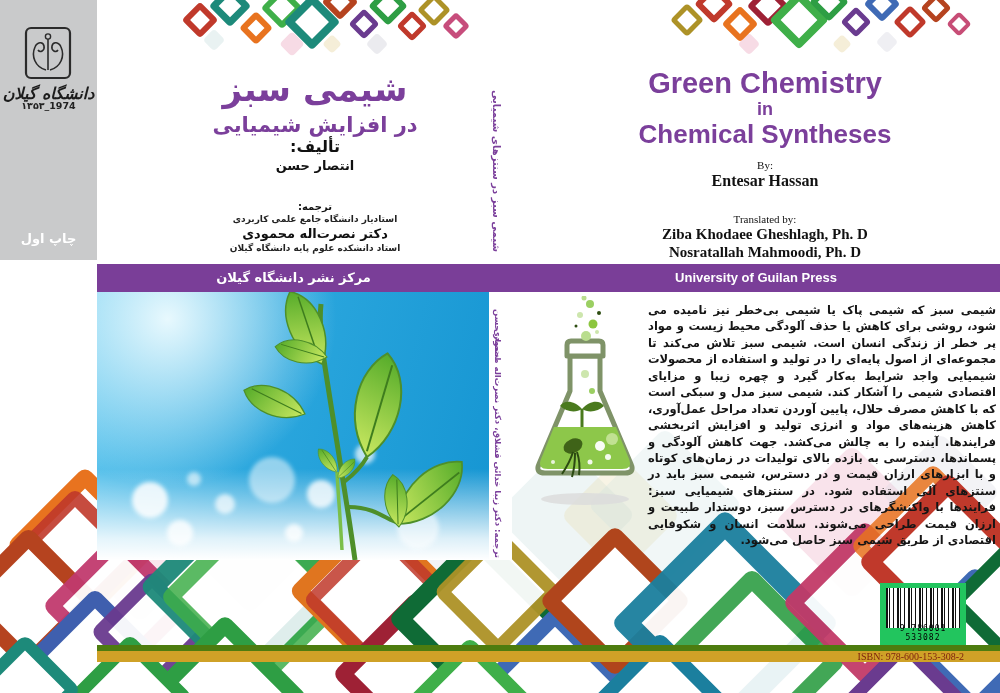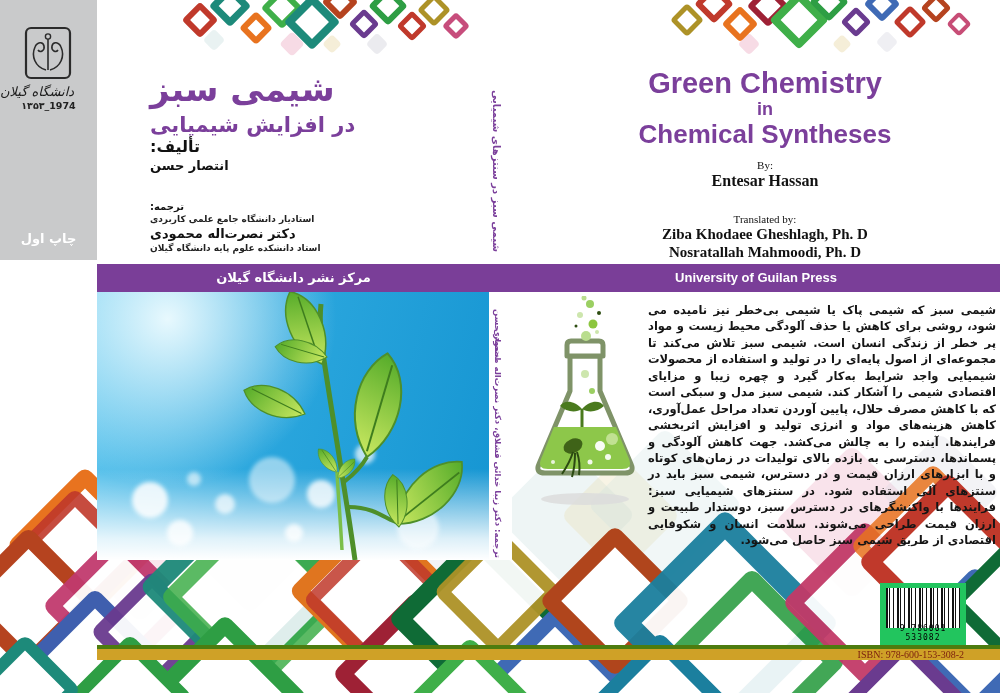--- a/index.html
+++ b/index.html
@@ -3,36 +3,36 @@
 <meta charset="utf-8">
 <style>
   html,body{margin:0;padding:0;background:#fff;}
   .canvas{position:relative;width:1000px;height:693px;overflow:hidden;background:#fff;
           font-family:"DejaVu Sans","Liberation Sans",sans-serif;}
   .abs{position:absolute;}
 
   
   .flap{left:0;top:0;width:97px;height:260px;background:var(--flap-gray,#c9cacb);z-index:6;}
   .flap .emblem{position:absolute;left:23px;top:26px;}
-  .logo-name{position:absolute;left:0;top:84px;width:97px;text-align:left;
-             font-size:13px;font-weight:normal;font-style:italic;color:#1c1c1c;direction:rtl;}
+  .logo-name{position:absolute;left:0;top:84px;width:97px;text-align:center;
+             font-size:16px;font-weight:bold;font-style:italic;color:#1c1c1c;direction:rtl;}
   .logo-years{position:absolute;left:0;top:100px;width:97px;text-align:center;
               font-size:9.5px;font-weight:bold;color:#222;}
   .edition{position:absolute;left:0;top:231px;width:97px;text-align:center;
            font-size:13px;font-weight:bold;color:#fff;direction:rtl;}
 
   
   .dm{position:absolute;box-sizing:border-box;transform:rotate(45deg);}
   .decor-top{position:absolute;top:-10px;height:80px;z-index:1;}
   #decorTL{left:172px;width:320px;}
   #decorTR{left:652px;width:348px;}
   #decorBottom{left:0;top:0;width:1000px;height:693px;z-index:2;pointer-events:none;}
 
   
-  .fa-page{left:150px;top:60px;width:330px;text-align:left;direction:rtl;z-index:6;color:#111;}
+  .fa-page{left:150px;top:60px;width:330px;text-align:center;direction:rtl;z-index:6;color:#111;}
   .fa-title1{font-size:34px;font-weight:bold;color:var(--title-purple,#7b3f9b);line-height:1.15;margin-top:10px;letter-spacing:1px;}
   .fa-title2{font-size:21px;font-weight:bold;color:var(--title-purple,#7b3f9b);margin-top:4px;}
   .fa-label{font-size:16px;font-weight:bold;}
   .fa-name{font-size:13px;font-weight:bold;margin-top:2px;}
   .fa-label2{font-size:10px;font-weight:bold;margin-top:28px;}
   .fa-aff{font-size:9px;font-weight:bold;margin-top:2px;color:#222;}
 
   
   .spine-title{left:491px;top:92px;height:160px;writing-mode:vertical-rl;
     font-size:10px;font-weight:bold;color:var(--title-purple,#7b3f9b);direction:rtl;z-index:6;white-space:nowrap;}
@@ -73,21 +73,21 @@
   .blurb{left:648px;top:302px;width:348px;direction:rtl;text-align:justify;z-index:6;
     font-size:11.5px;font-weight:bold;line-height:1.43;color:#151515;}
 
   
   .barcode{left:880px;top:583px;width:86px;height:62px;background:#22c55e;z-index:4;}
   .bars{position:absolute;left:6px;top:5px;right:6px;height:40px;
     background:repeating-linear-gradient(90deg,#111 0 2px,#fff 2px 3px,#111 3px 4px,#fff 4px 7px,#111 7px 8px,#fff 8px 11px);}
   .barcode-num{position:absolute;left:0;bottom:3px;width:100%;text-align:center;
     font-family:"DejaVu Sans Mono",monospace;font-size:8px;letter-spacing:1px;color:#000;}
   .isbn-strip{left:97px;top:645px;width:903px;height:11px;background:var(--gold,#cfa127);
-    border-top:4px solid #4d7c0f;z-index:5;}
+    border-top:6px solid #4d7c0f;z-index:5;}
   .isbn-strip span{position:absolute;right:36px;top:0;line-height:11px;font-family:"Liberation Serif",serif;
     font-size:10px;color:var(--isbn-red,#7b1d0e);}
 </style>
 </head>
 <body>
 
 <div class="canvas" style="--title-purple: #7b3f9b; --banner-purple: #7a3e98; --flap-gray: #c9cacb; --gold: #cfa127; --isbn-red: #7b1d0e;">
 
   <div id="decorTL" class="decor-top">
       <div class="dm" style="left: 111px; top: 45px; width: 18px; height: 18px; opacity: 0.5; border-radius: 4px; background: rgb(240, 184, 204);"></div>

